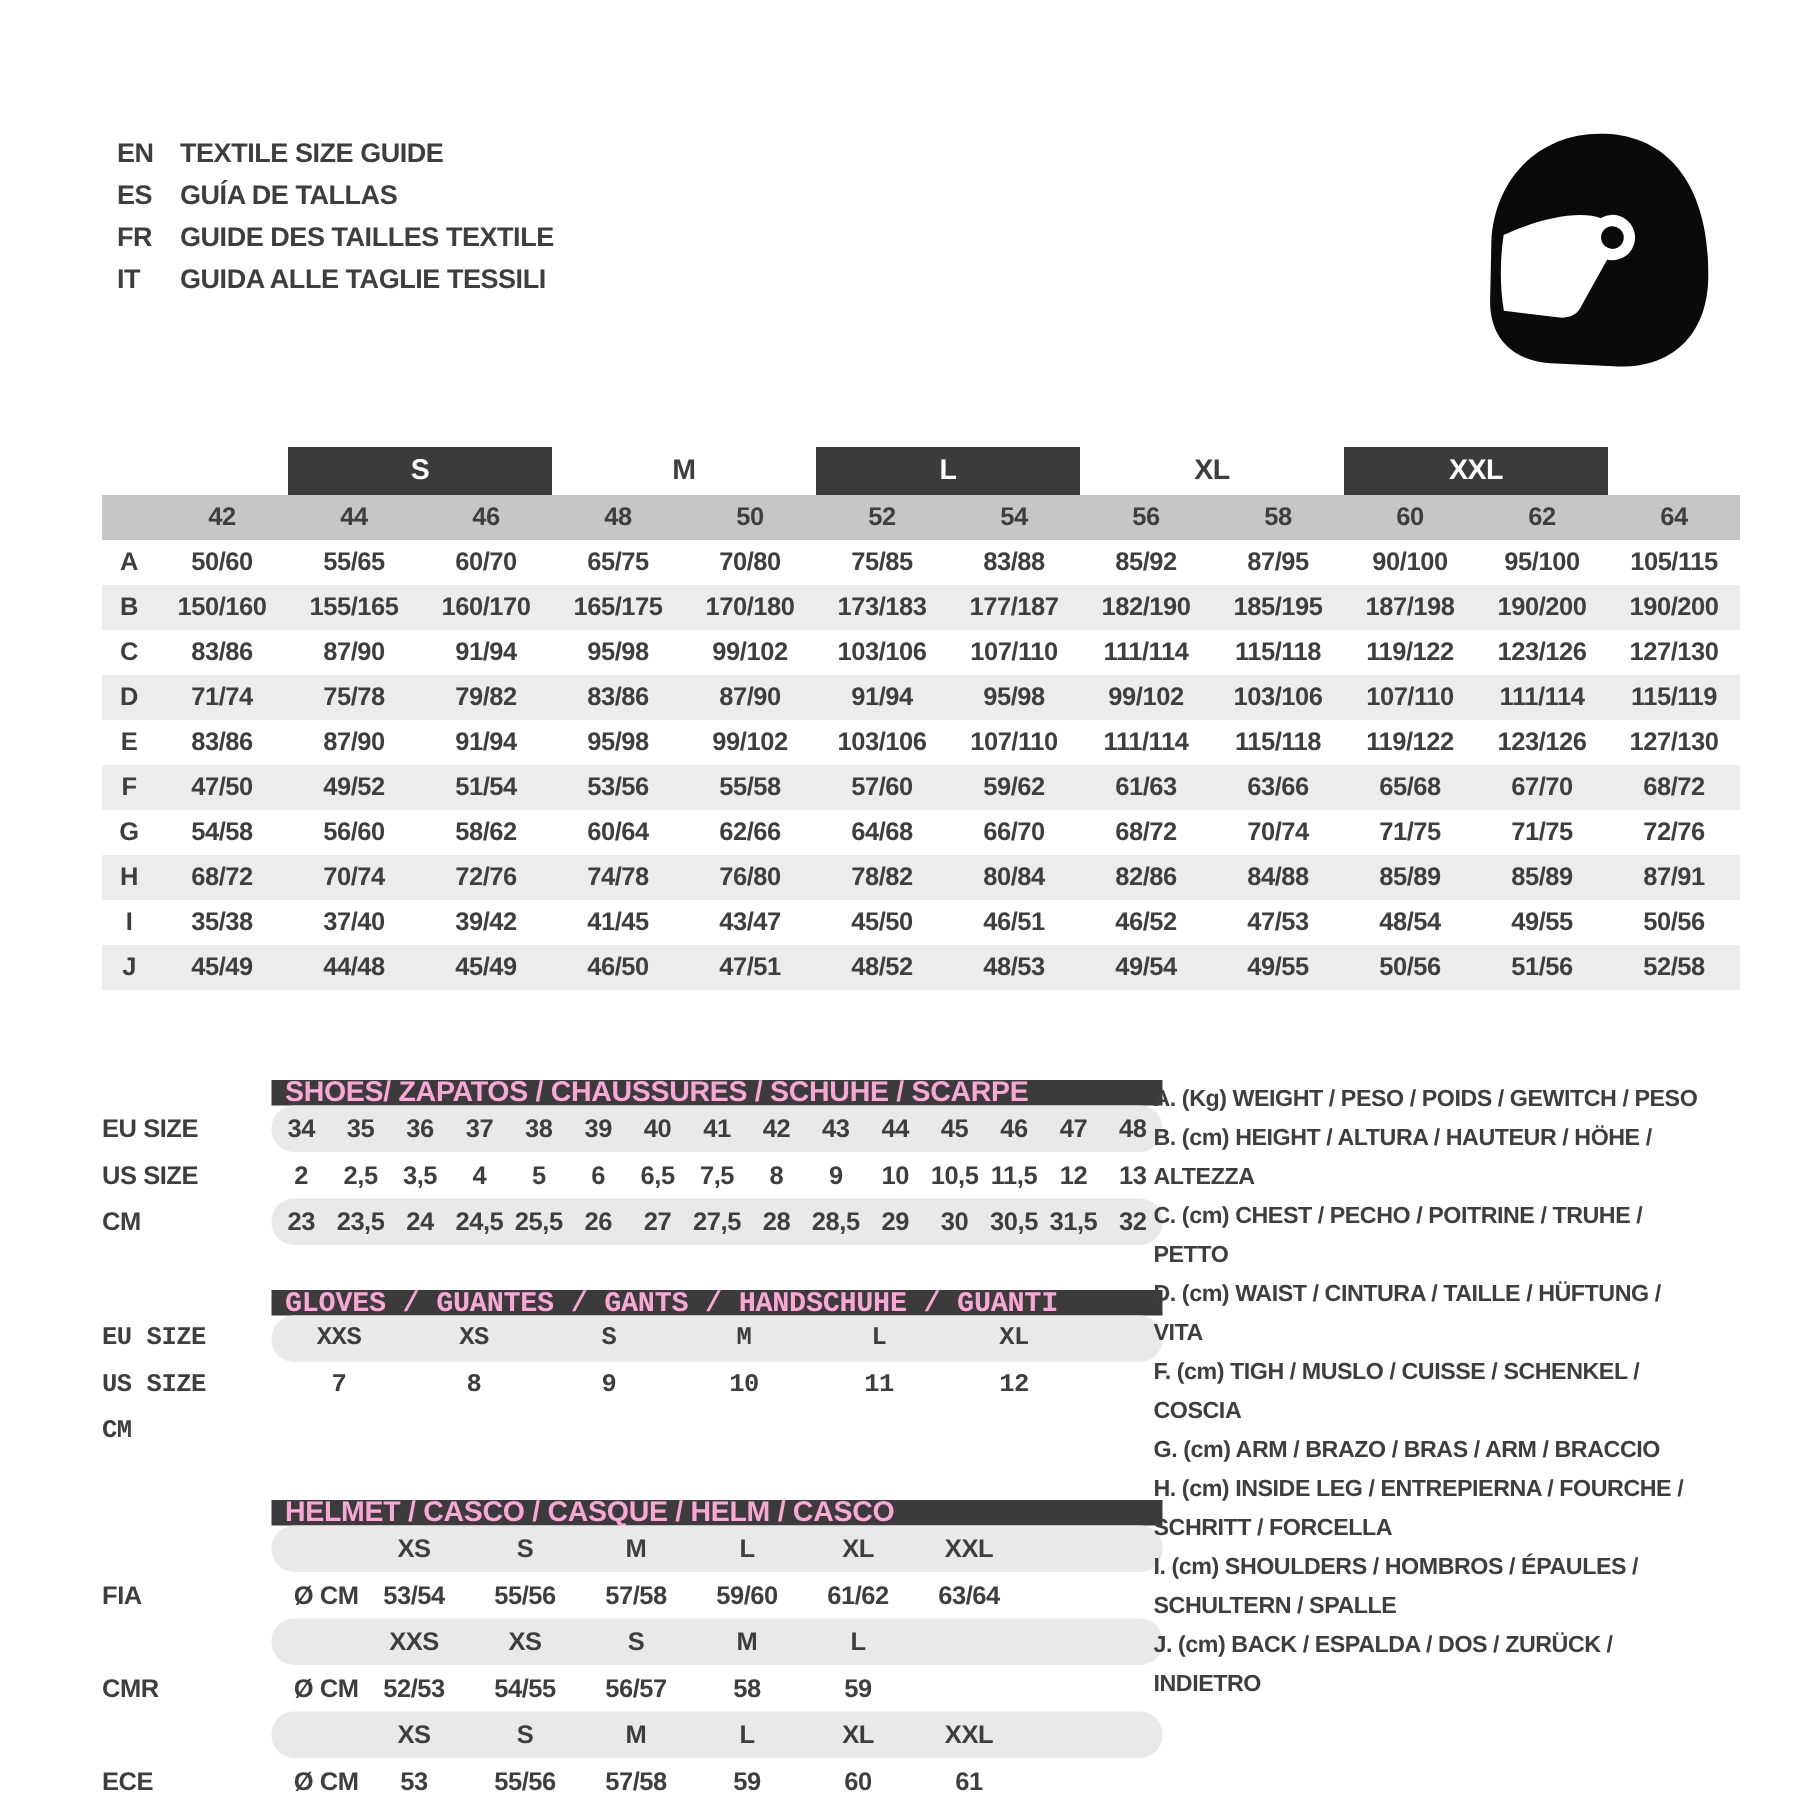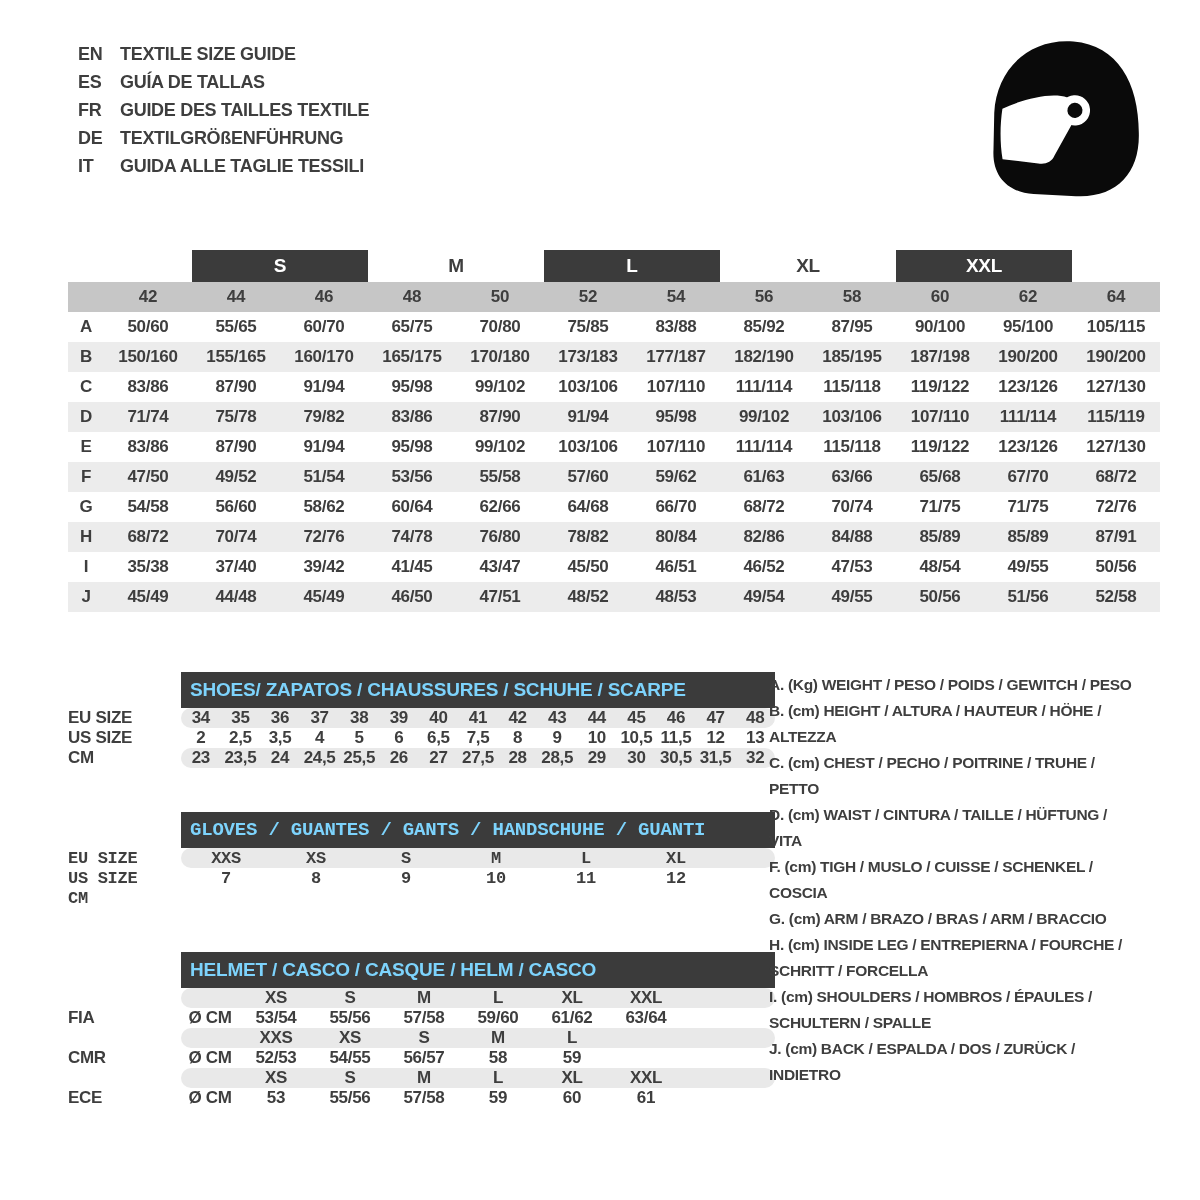--- a/index.html
+++ b/index.html
@@ -4,21 +4,21 @@
 <style>
   * { box-sizing: border-box; margin: 0; padding: 0; }
   html, body { width: 1200px; height: 1200px; background: #ffffff; overflow: hidden; }
   body {
     font-family: "Liberation Sans", sans-serif;
     font-weight: 700;
     color: #3e3e3e;
     letter-spacing: -0.3px;
     position: relative;
   }
-  .abs { position: absolute; }
+  .abs { position: absolute; margin-top: 48px; }
 
   
   #languages { left: 78px; top: 40px; }
   .lang-row { display: flex; font-size: 18px; line-height: 28px; }
   .lang-code { width: 42px; }
 
   
   #helmet-icon { left: 978px; top: 34px; width: 168px; height: 168px; }
   #helmet-icon svg { width: 100%; height: 100%; }
 
@@ -31,57 +31,53 @@
   .cols-row { background: #c6c6c6; }
   .cell { display: flex; align-items: center; justify-content: center; font-size: 17px; height: 30px; white-space: nowrap; }
   .trow.alt { background: #ececec; }
 
   
   .section { left: 68px; width: 707px; }
   #shoes-section  { top: 672px; }
   #gloves-section { top: 812px; font-family: Liberation Mono, monospace; }
   #helmet-section { top: 952px; }
   .sec-title {
-    margin-left: 113px; height: 36px; background: #3b3b3b; color: #7dd3fc;
+    margin-left: 113px; height: 17px; background: #3b3b3b; color: #f9a8d4;
     font-size: 19px; display: flex; align-items: center; padding-left: 9px; letter-spacing: -0.2px;
     white-space: nowrap;
   }
-  .sec-row { display: flex; height: 20px; }
+  .sec-row { display: flex; height: 31px; }
   .sec-label { width: 113px; display: flex; align-items: center; font-size: 17px; }
   .band { flex: 1; display: grid; align-items: center; }
   .band.gray { background: #e9e9e9; border-radius: 15px; }
   .band-cell { text-align: center; font-size: 17px; white-space: nowrap; }
   .band.shoes  { grid-template-columns: repeat(15, 1fr); }
   .band.gloves { grid-template-columns: repeat(6, 90px) 1fr; }
   .band.helm   { grid-template-columns: 58px repeat(6, 74px) 1fr; }
-  .band-cell.diam { text-align: center; }
+  .band-cell.diam { text-align: right; }
 
   
   #legend { left: 769px; top: 672px; width: 372px; }
   #legend p { font-size: 15.5px; line-height: 26px; }
 </style>
 </head>
 <body>
 
 <div class="abs" id="languages">
     <div class="lang-row">
       <span class="lang-code">EN</span>
       <span>TEXTILE SIZE GUIDE</span>
     </div>
     <div class="lang-row">
       <span class="lang-code">ES</span>
       <span>GUÍA DE TALLAS</span>
     </div>
     <div class="lang-row">
       <span class="lang-code">FR</span>
       <span>GUIDE DES TAILLES TEXTILE</span>
-    </div>
-    <div class="lang-row">
-      <span class="lang-code">DE</span>
-      <span>TEXTILGRÖßENFÜHRUNG</span>
     </div>
     <div class="lang-row">
       <span class="lang-code">IT</span>
       <span>GUIDA ALLE TAGLIE TESSILI</span>
     </div>
   </div>
 
 <div class="abs" id="helmet-icon">
   <svg viewBox="0 0 100 100" aria-hidden="true">
     <g transform="rotate(-4 50 50)">

